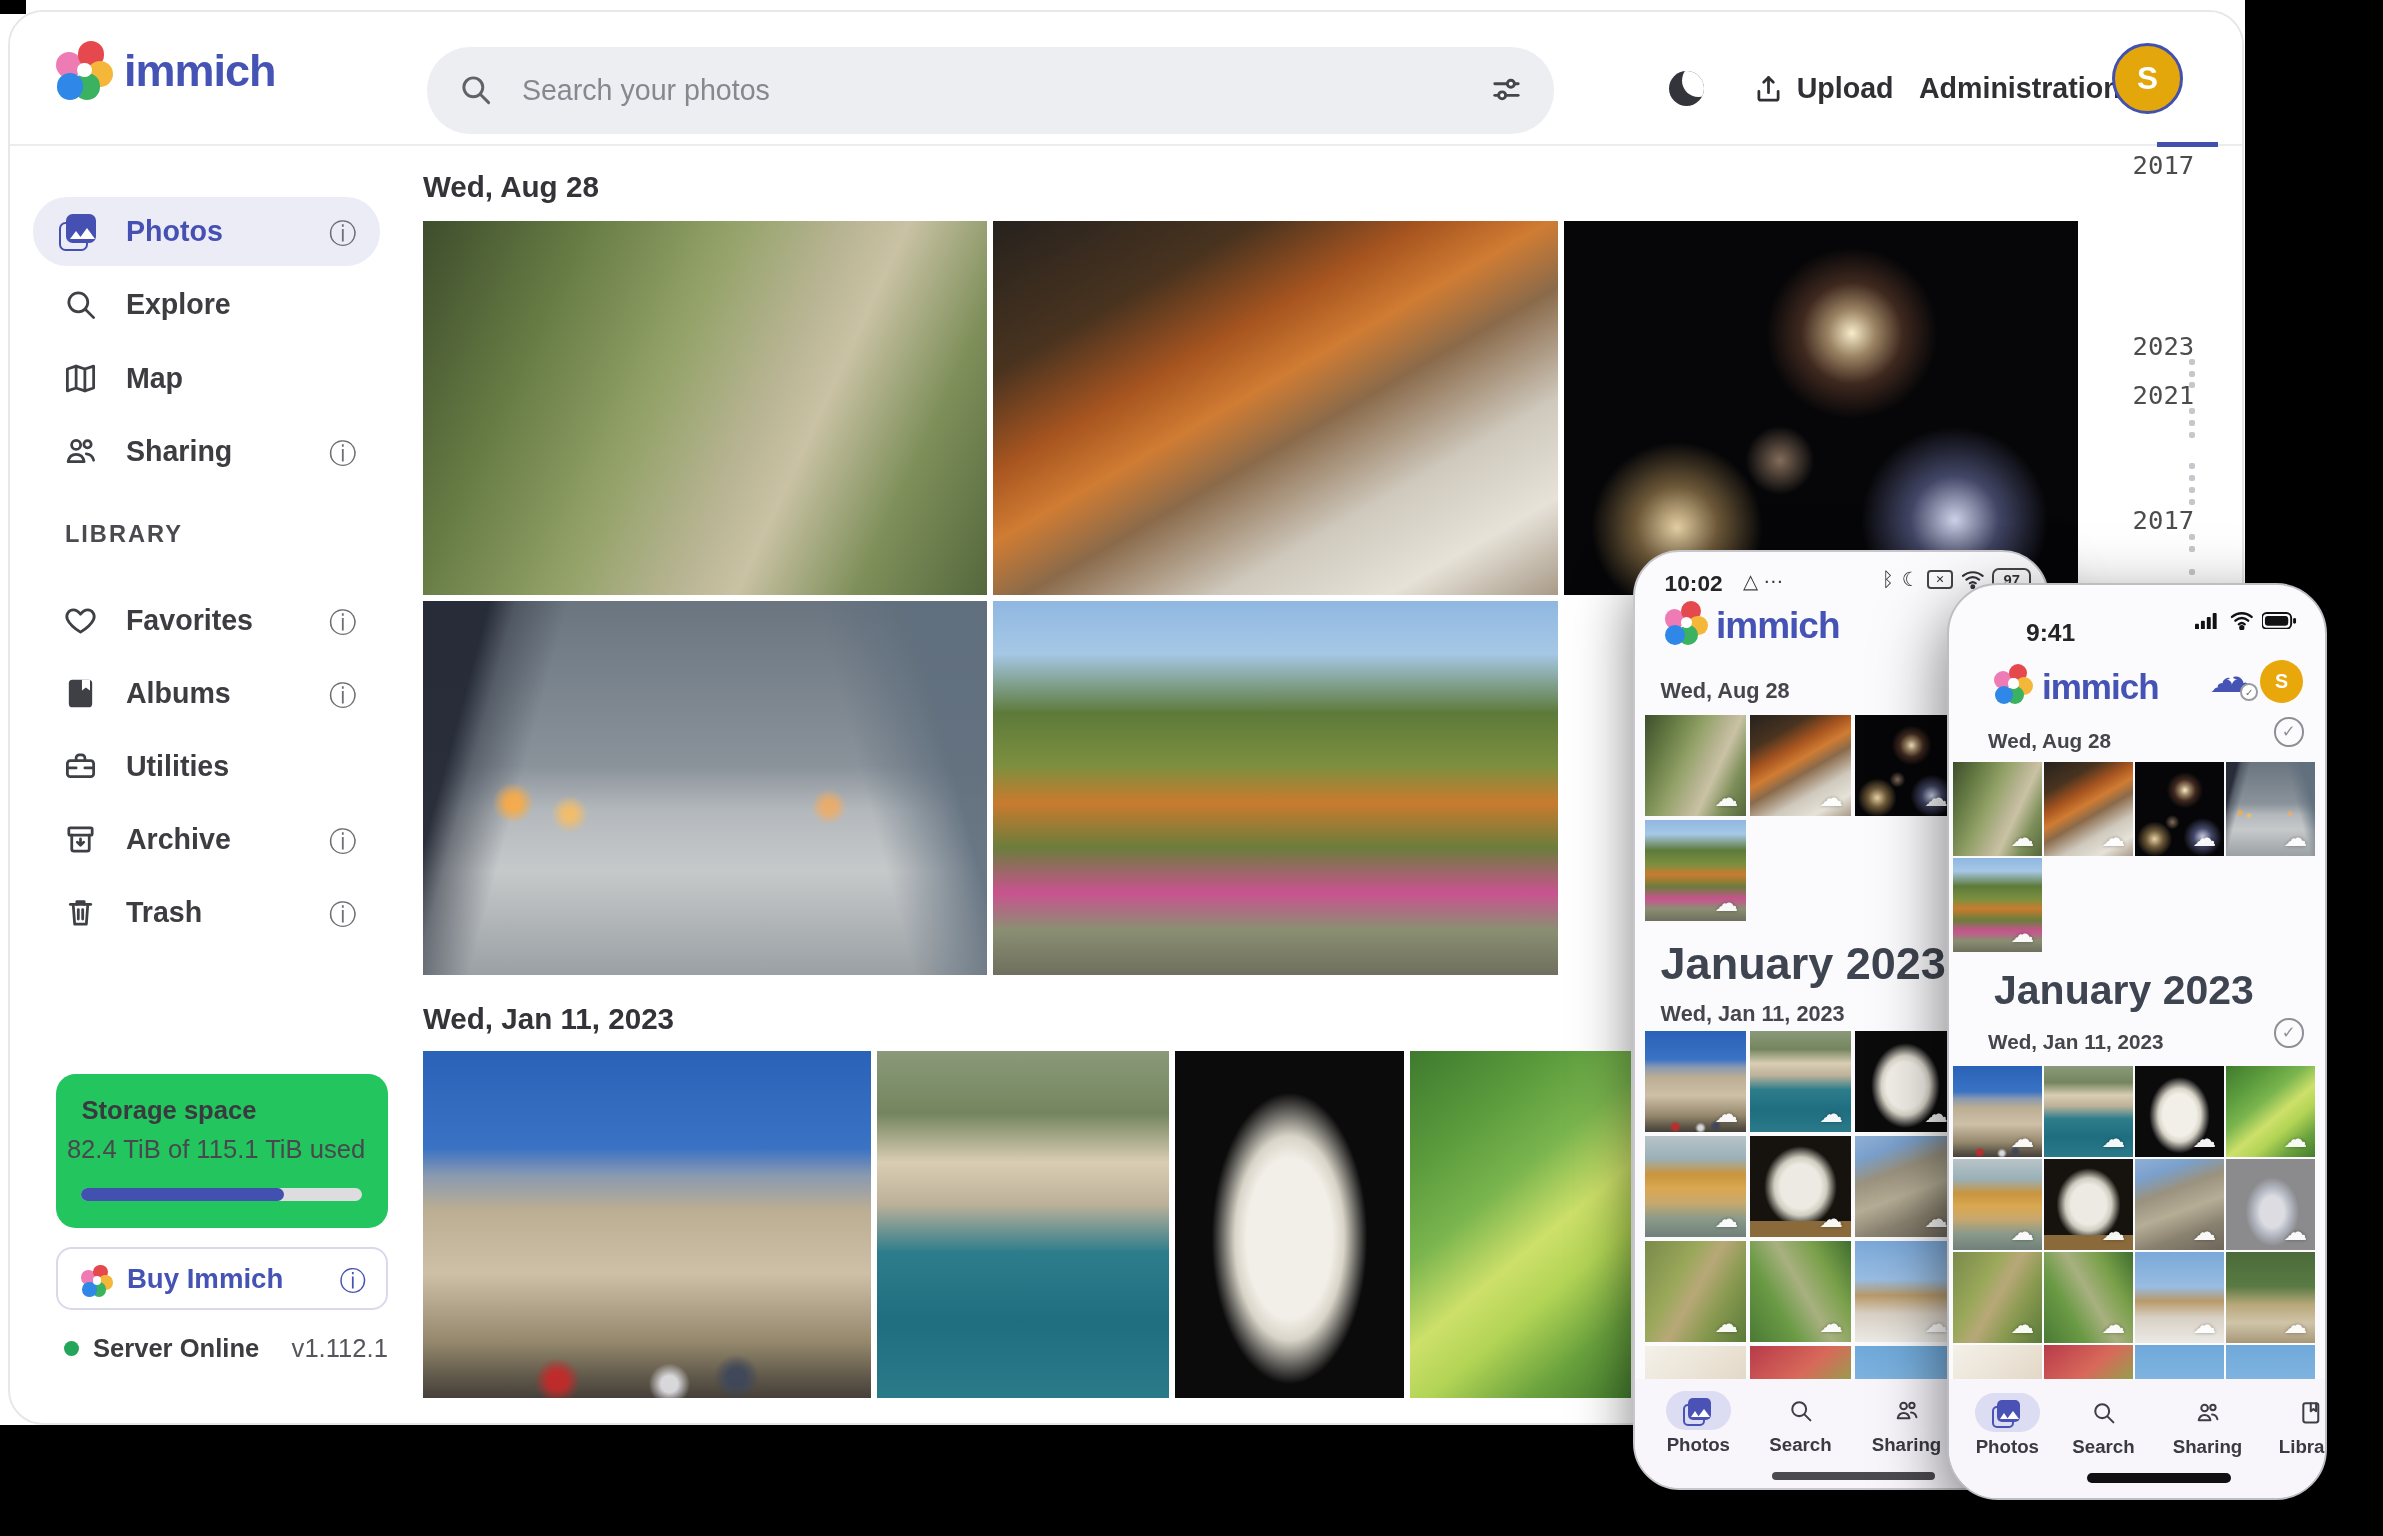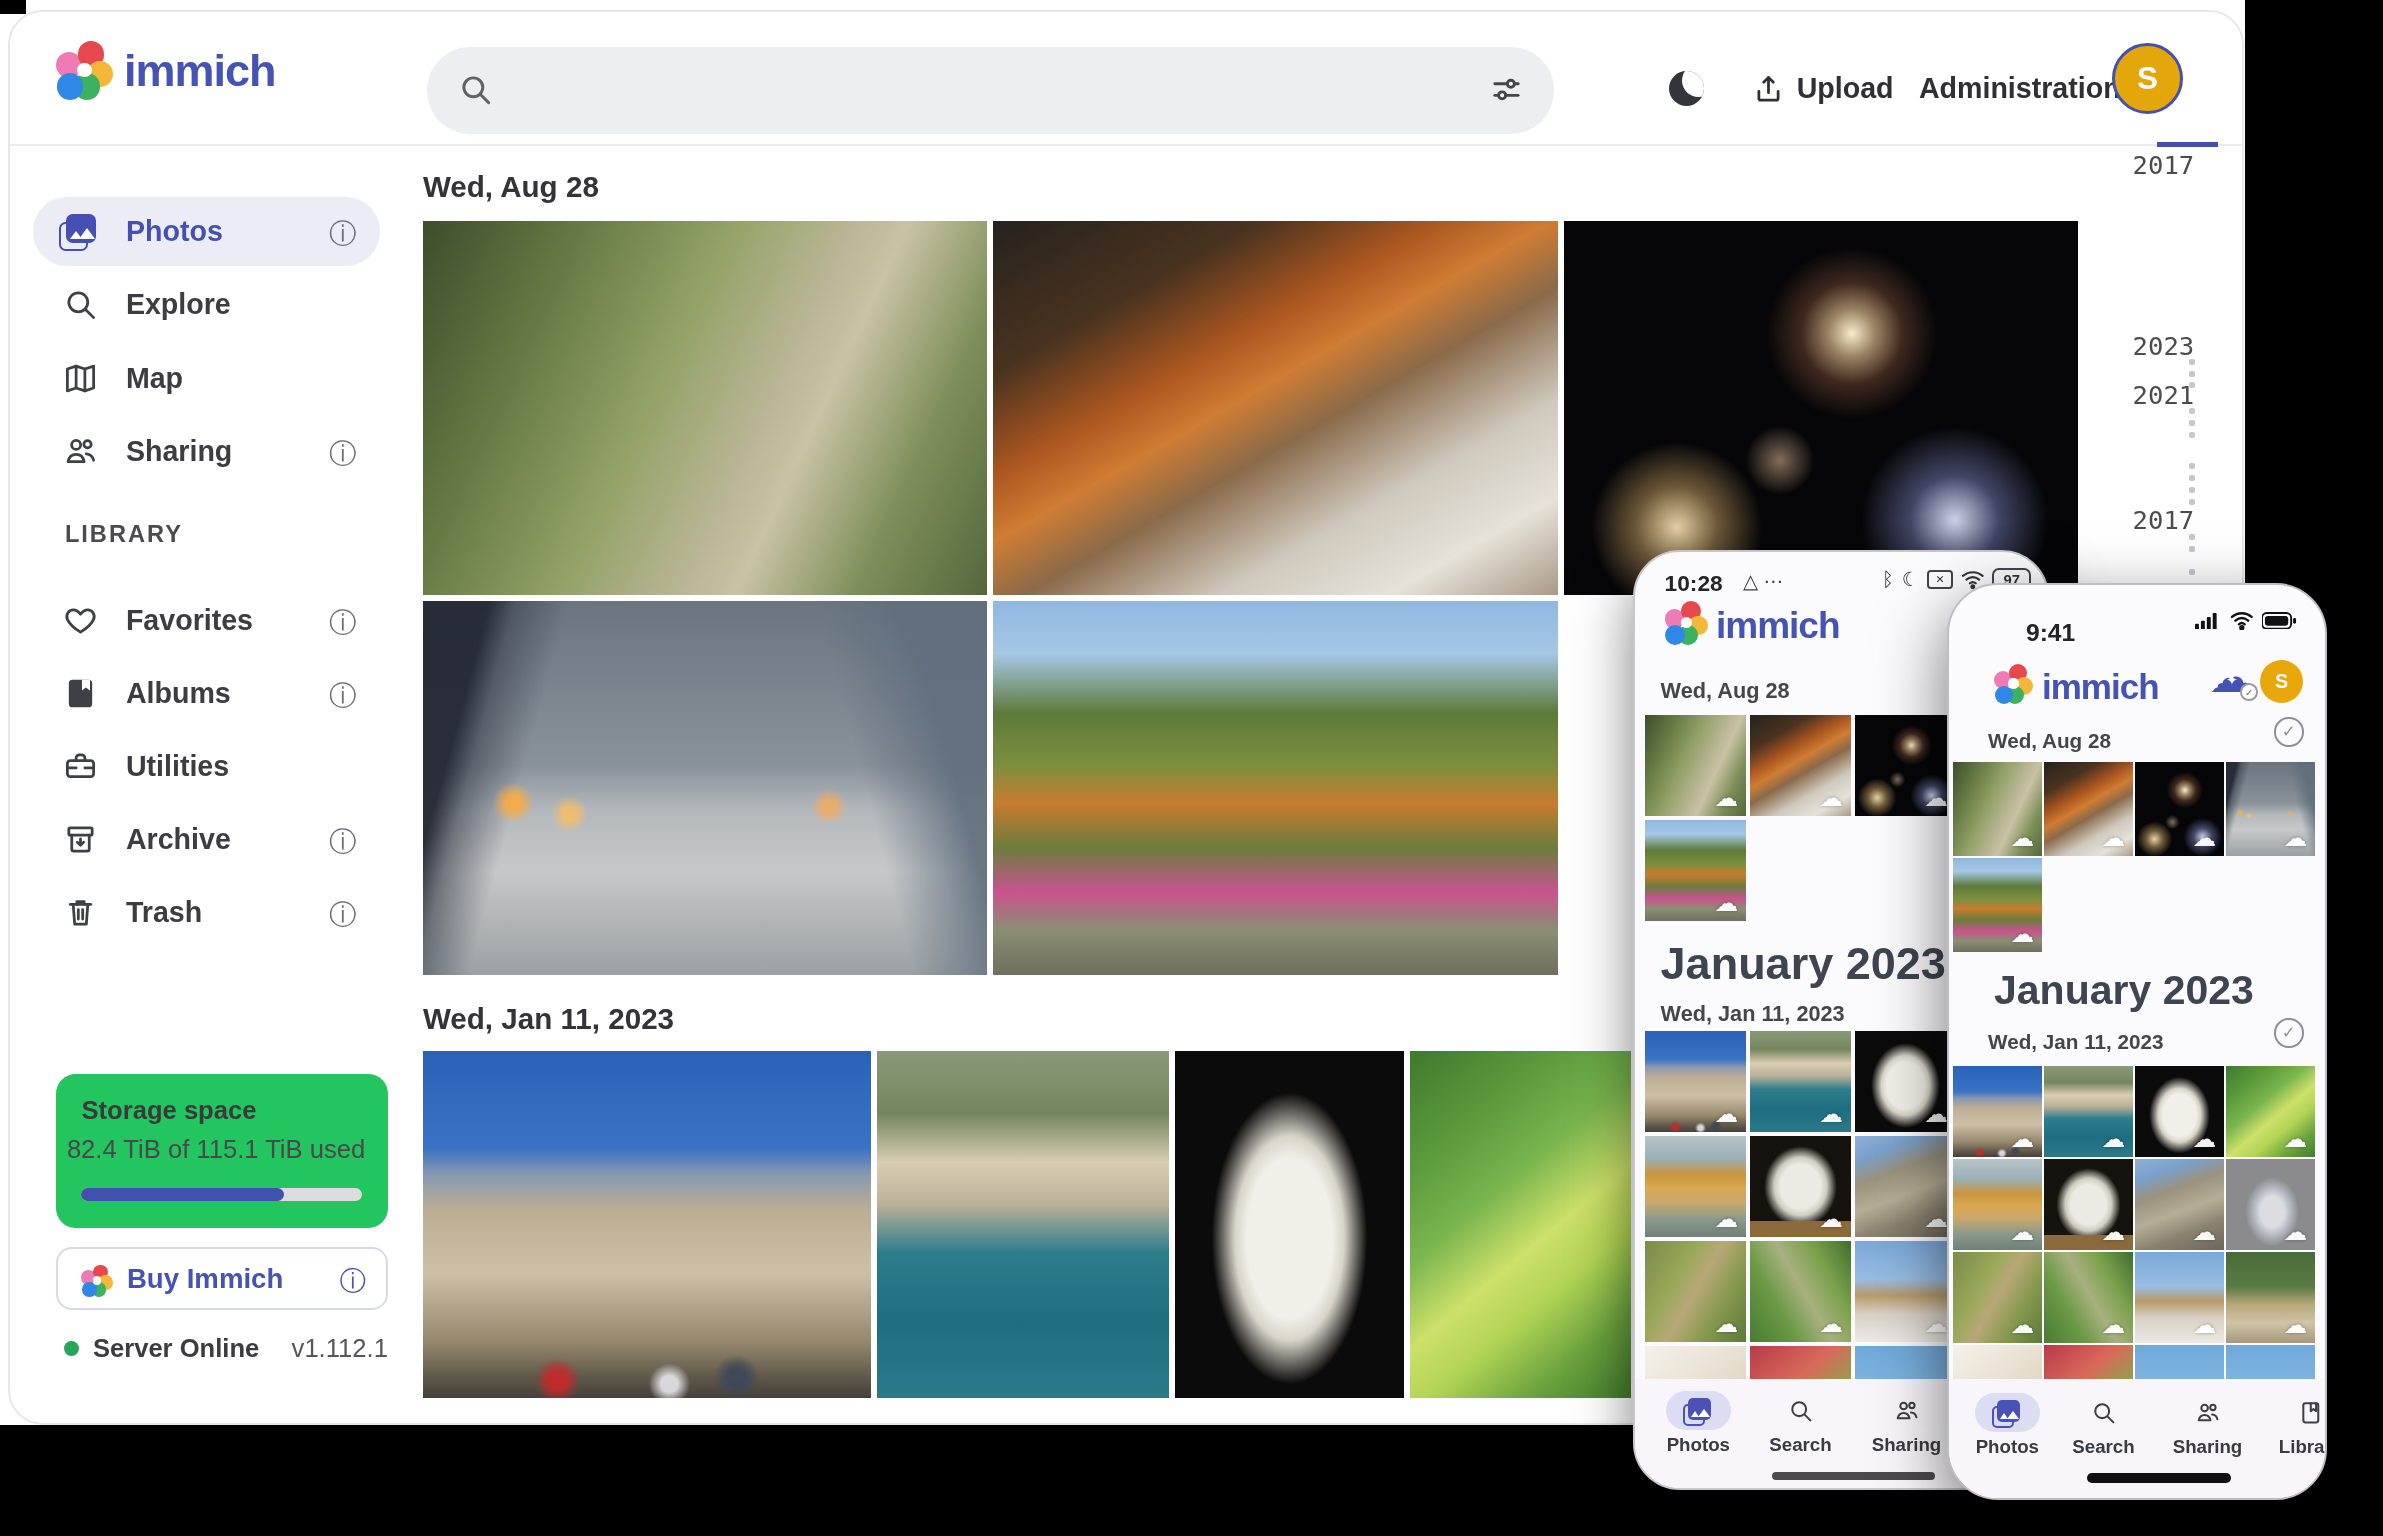--- a/index.html
+++ b/index.html
@@ -188,20 +188,21 @@
         <i class="lf-blue"></i>
         <i class="lf-core"></i>
     </span>
     <span class="hdr-wordmark">immich</span>
 
     <div class="searchbar">
       <svg class="search-glyph" width="35" height="35" viewBox="0 0 24 24" fill="none" stroke="#5f6368" stroke-width="2" stroke-linecap="round">
         <circle cx="10.5" cy="10.5" r="6.5"></circle>
           <line x1="15.6" y1="15.6" x2="21" y2="21"></line>
         </svg>
+      <input class="search-input" placeholder="Search your photos" style="">
       <svg class="filter-glyph" width="35" height="35" viewBox="0 0 24 24" fill="none" stroke="#44464c" stroke-width="2" stroke-linecap="round">
         <line x1="4" y1="8" x2="20" y2="8"></line>
           <circle cx="15" cy="8" r="2.4" fill="#fff"></circle>
         <line x1="4" y1="16" x2="20" y2="16"></line>
           <circle cx="9" cy="16" r="2.4" fill="#fff"></circle>
         </svg>
     </div>
 
     <span class="moon"></span>
     <div class="hdr-upload">
@@ -371,21 +372,21 @@
         <div class="tl-dot" style="top: 463px;"></div>
         <div class="tl-dot" style="top: 475px;"></div>
         <div class="tl-dot" style="top: 487px;"></div>
         <div class="tl-dot" style="top: 522px;"></div>
         <div class="tl-dot" style="top: 534px;"></div>
         <div class="tl-dot" style="top: 557px;"></div>
       </div>
   </div>
 
   <div class="phone phone1">
-    <div class="p-time" style="left:29.6px; top:17.7px; font-size:22.7px;">10:28</div>
+    <div class="p-time" style="left:29.6px; top:17.7px; font-size:22.7px;">10:02</div>
     <div style="position:absolute; left:108px; top:17.7px; font-size:19.7px; color:#3a3b41;">△ ⋯</div>
     <div class="p-status-r" style="right:15.8px; top:15.8px; font-size:19.7px;">
       <span>ᛒ</span>
       <span>☾</span>
       <span class="simbox">✕</span>
       <svg width="23.6" height="19.7" viewBox="0 0 24 20" fill="none" stroke="#33343a" stroke-width="2.2" stroke-linecap="round">
         <path d="M2 6c6-5 14-5 20 0"></path>
           <path d="M5.5 9.8c4-3.3 9-3.3 13 0"></path>
           <path d="M9 13.5c1.8-1.5 4.2-1.5 6 0"></path>
           <circle cx="12" cy="17" r="1.4" fill="#33343a"></circle>

